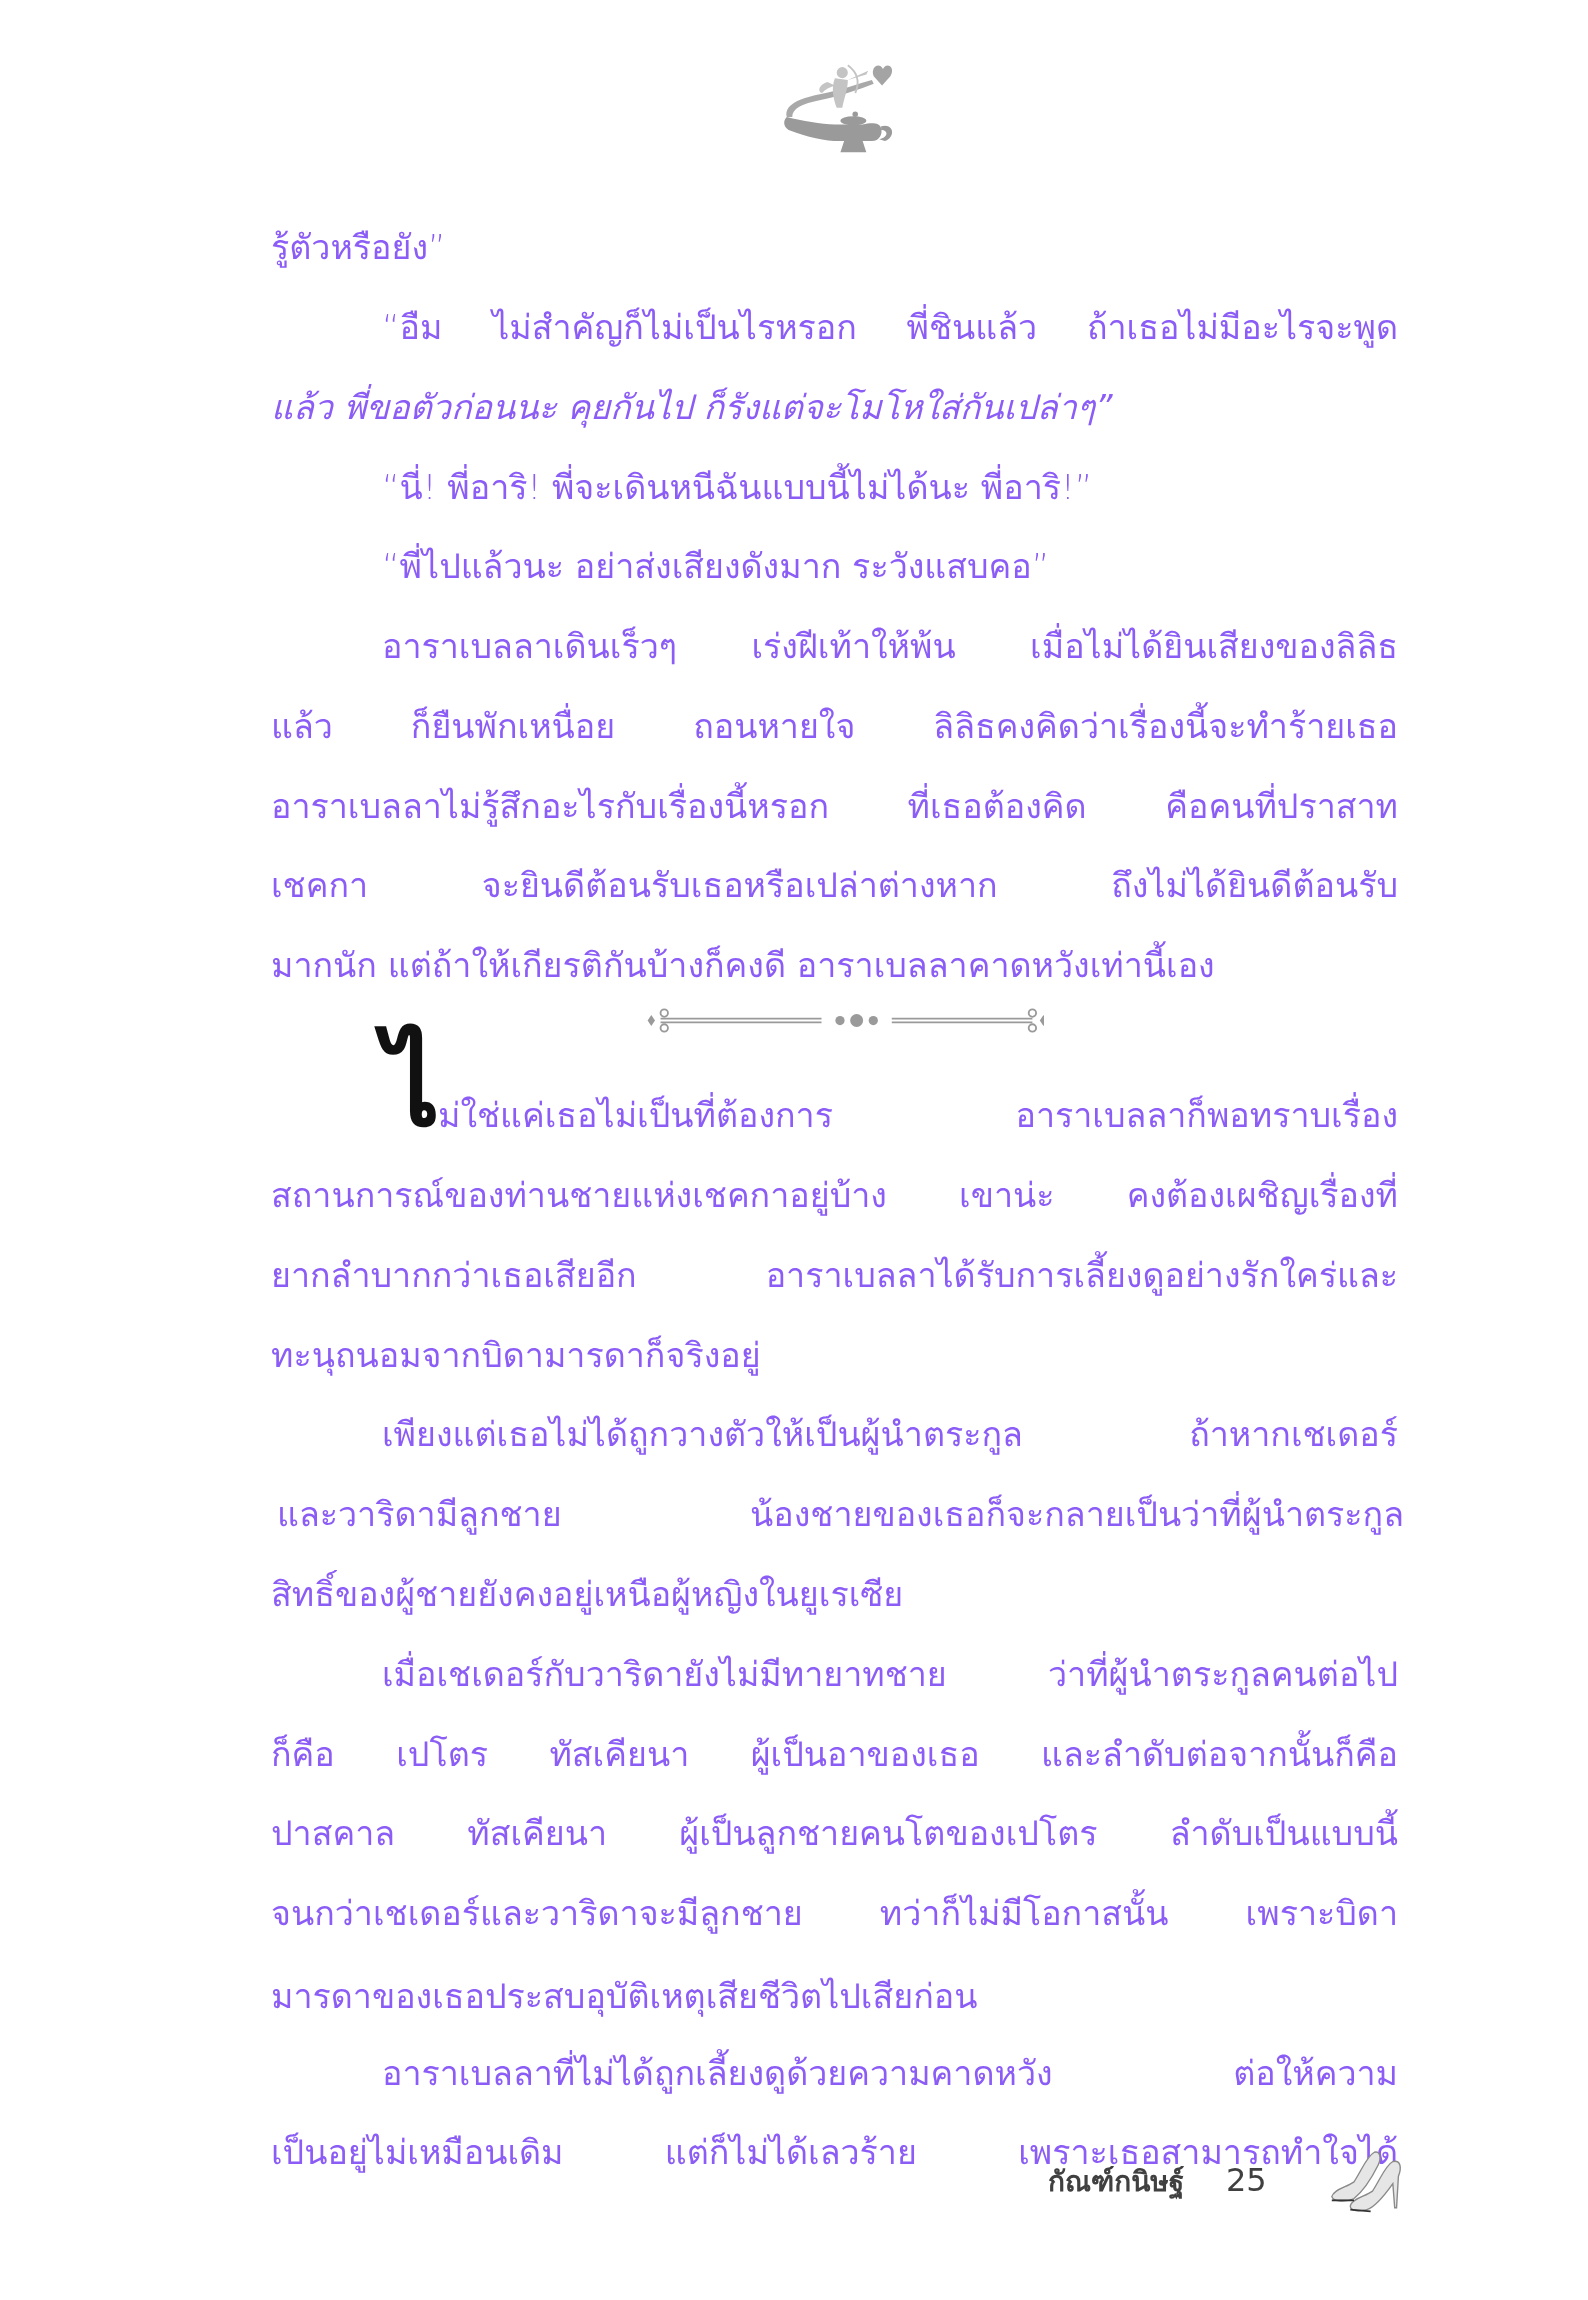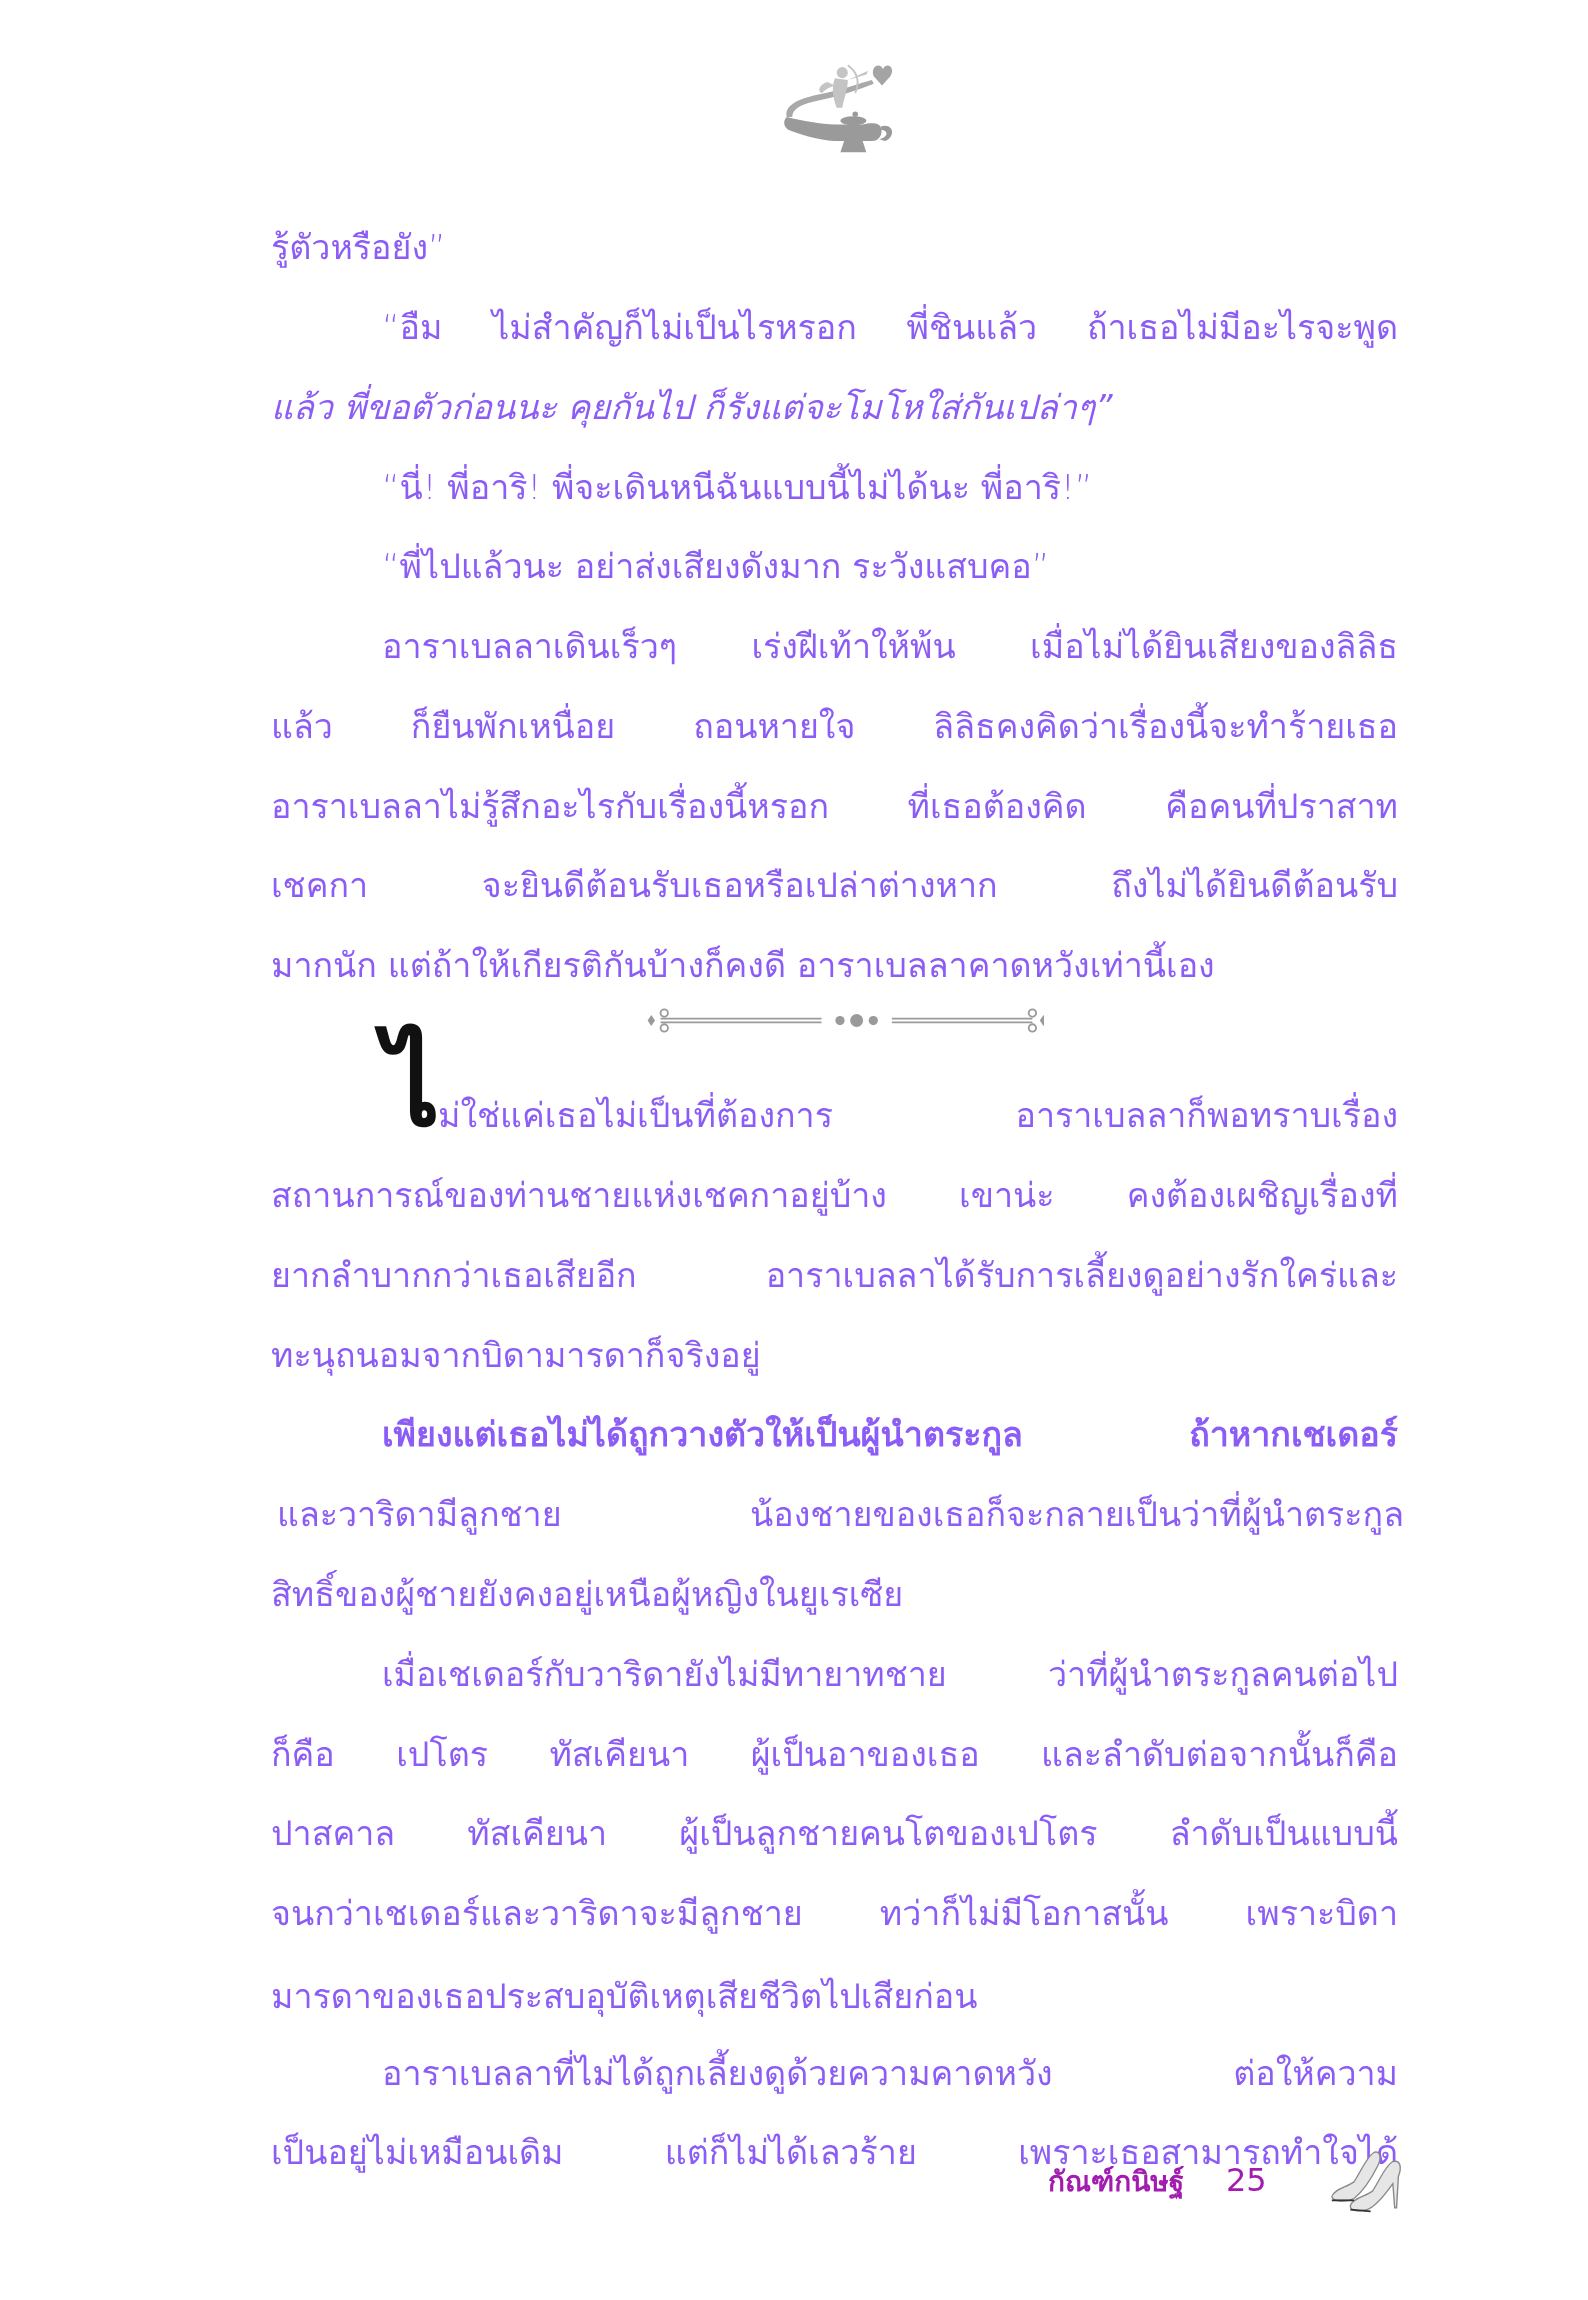--- a/index.html
+++ b/index.html
@@ -10,21 +10,21 @@
     .line { position:absolute; left:0; width:1127px; height:65px;
             font-size:34px; line-height:65px; white-space:nowrap;
             font-family:"DejaVu Sans", sans-serif; font-weight:200; letter-spacing:0px;
             color:#8b5cf6; }
     .justify { text-align:justify; text-align-last:justify; }
     .indent { padding-left:111px; box-sizing:border-box; }
     .divider { position:absolute; left:636px; top:1002px; width:408px; height:37px; }
     .dropcap { position:absolute; font-family:"DejaVu Serif", serif; font-weight:bold;
                font-size:111px; line-height:111px; color:#111; }
     .footer { position:absolute; top:2159px; left:1048px; font-family:"DejaVu Sans", sans-serif;
-              font-weight:bold; font-size:28px; color:#a21caf; white-space:nowrap; }
+              font-weight:bold; font-size:28px; color:#404040; white-space:nowrap; }
     .footer .page-num { font-weight:normal; margin-left:32px; font-size:32px; }
     .shoes { position:absolute; left:1326px; top:2143px; width:93px; height:74px; }
   </style>
 </head>
 <body>
 
 <svg class="ornament-top" viewBox="0 0 150 120">
   <g fill="#9a9a9a">
 
     <path d="M20 80 C40 88, 60 92, 75 92 L110 92 C118 92, 122 84, 120 78 C118 72, 110 72, 100 74 L70 74 C55 74, 35 70, 18 66 C14 70, 14 76, 20 80 Z"></path>
@@ -78,21 +78,21 @@
   </g>
 </svg>
 
 <div class="dropcap" style="left:384px; top:1031px;">ไ</div>
 
 <div class="text-block">
   <div class="line justify" style="top:1083px; left:167px; width:960px;">ม่ใช่แค่เธอไม่เป็นที่ต้องการ อาราเบลลาก็พอทราบเรื่อง</div>
   <div class="line justify" style="top:1163px;">สถานการณ์ของท่านชายแห่งเชคกาอยู่บ้าง เขาน่ะ คงต้องเผชิญเรื่องที่</div>
   <div class="line justify" style="top:1243px;">ยากลำบากกว่าเธอเสียอีก อาราเบลลาได้รับการเลี้ยงดูอย่างรักใคร่และ</div>
   <div class="line" style="top:1323px;">ทะนุถนอมจากบิดามารดาก็จริงอยู่</div>
-  <div class="line justify indent" style="top:1402px;font-weight:bold;">เพียงแต่เธอไม่ได้ถูกวางตัวให้เป็นผู้นำตระกูล ถ้าหากเชเดอร์</div>
+  <div class="line justify indent" style="top:1402px;">เพียงแต่เธอไม่ได้ถูกวางตัวให้เป็นผู้นำตระกูล ถ้าหากเชเดอร์</div>
   <div class="line justify" style="top:1482px;margin-left:6px;">และวาริดามีลูกชาย น้องชายของเธอก็จะกลายเป็นว่าที่ผู้นำตระกูล</div>
   <div class="line" style="top:1562px;">สิทธิ์ของผู้ชายยังคงอยู่เหนือผู้หญิงในยูเรเซีย</div>
   <div class="line justify indent" style="top:1642px;">เมื่อเชเดอร์กับวาริดายังไม่มีทายาทชาย ว่าที่ผู้นำตระกูลคนต่อไป</div>
   <div class="line justify" style="top:1722px;">ก็คือ เปโตร ทัสเคียนา ผู้เป็นอาของเธอ และลำดับต่อจากนั้นก็คือ</div>
   <div class="line justify" style="top:1801px;">ปาสคาล ทัสเคียนา ผู้เป็นลูกชายคนโตของเปโตร ลำดับเป็นแบบนี้</div>
   <div class="line justify" style="top:1881px;">จนกว่าเชเดอร์และวาริดาจะมีลูกชาย ทว่าก็ไม่มีโอกาสนั้น เพราะบิดา</div>
   <div class="line" style="top:1964px;">มารดาของเธอประสบอุบัติเหตุเสียชีวิตไปเสียก่อน</div>
   <div class="line justify indent" style="top:2041px;">อาราเบลลาที่ไม่ได้ถูกเลี้ยงดูด้วยความคาดหวัง ต่อให้ความ</div>
   <div class="line justify" style="top:2120px;">เป็นอยู่ไม่เหมือนเดิม แต่ก็ไม่ได้เลวร้าย เพราะเธอสามารถทำใจได้</div>
 </div>

